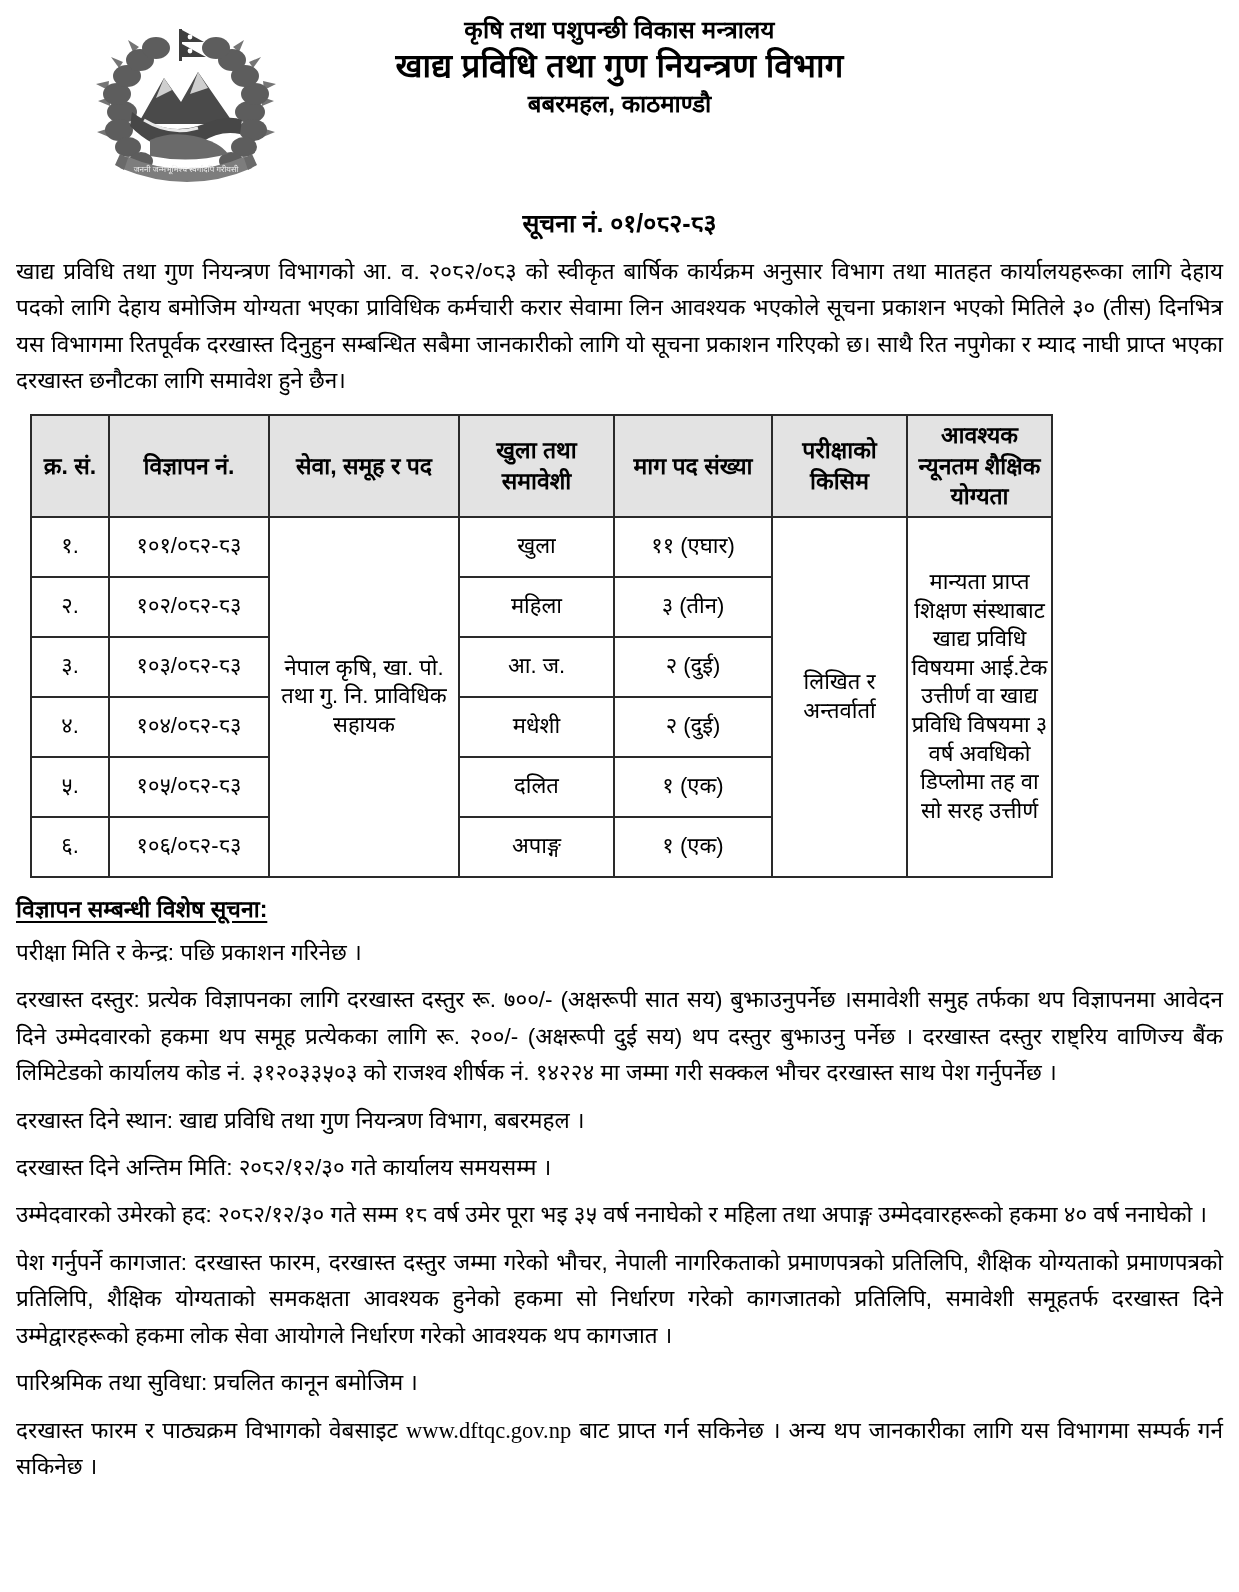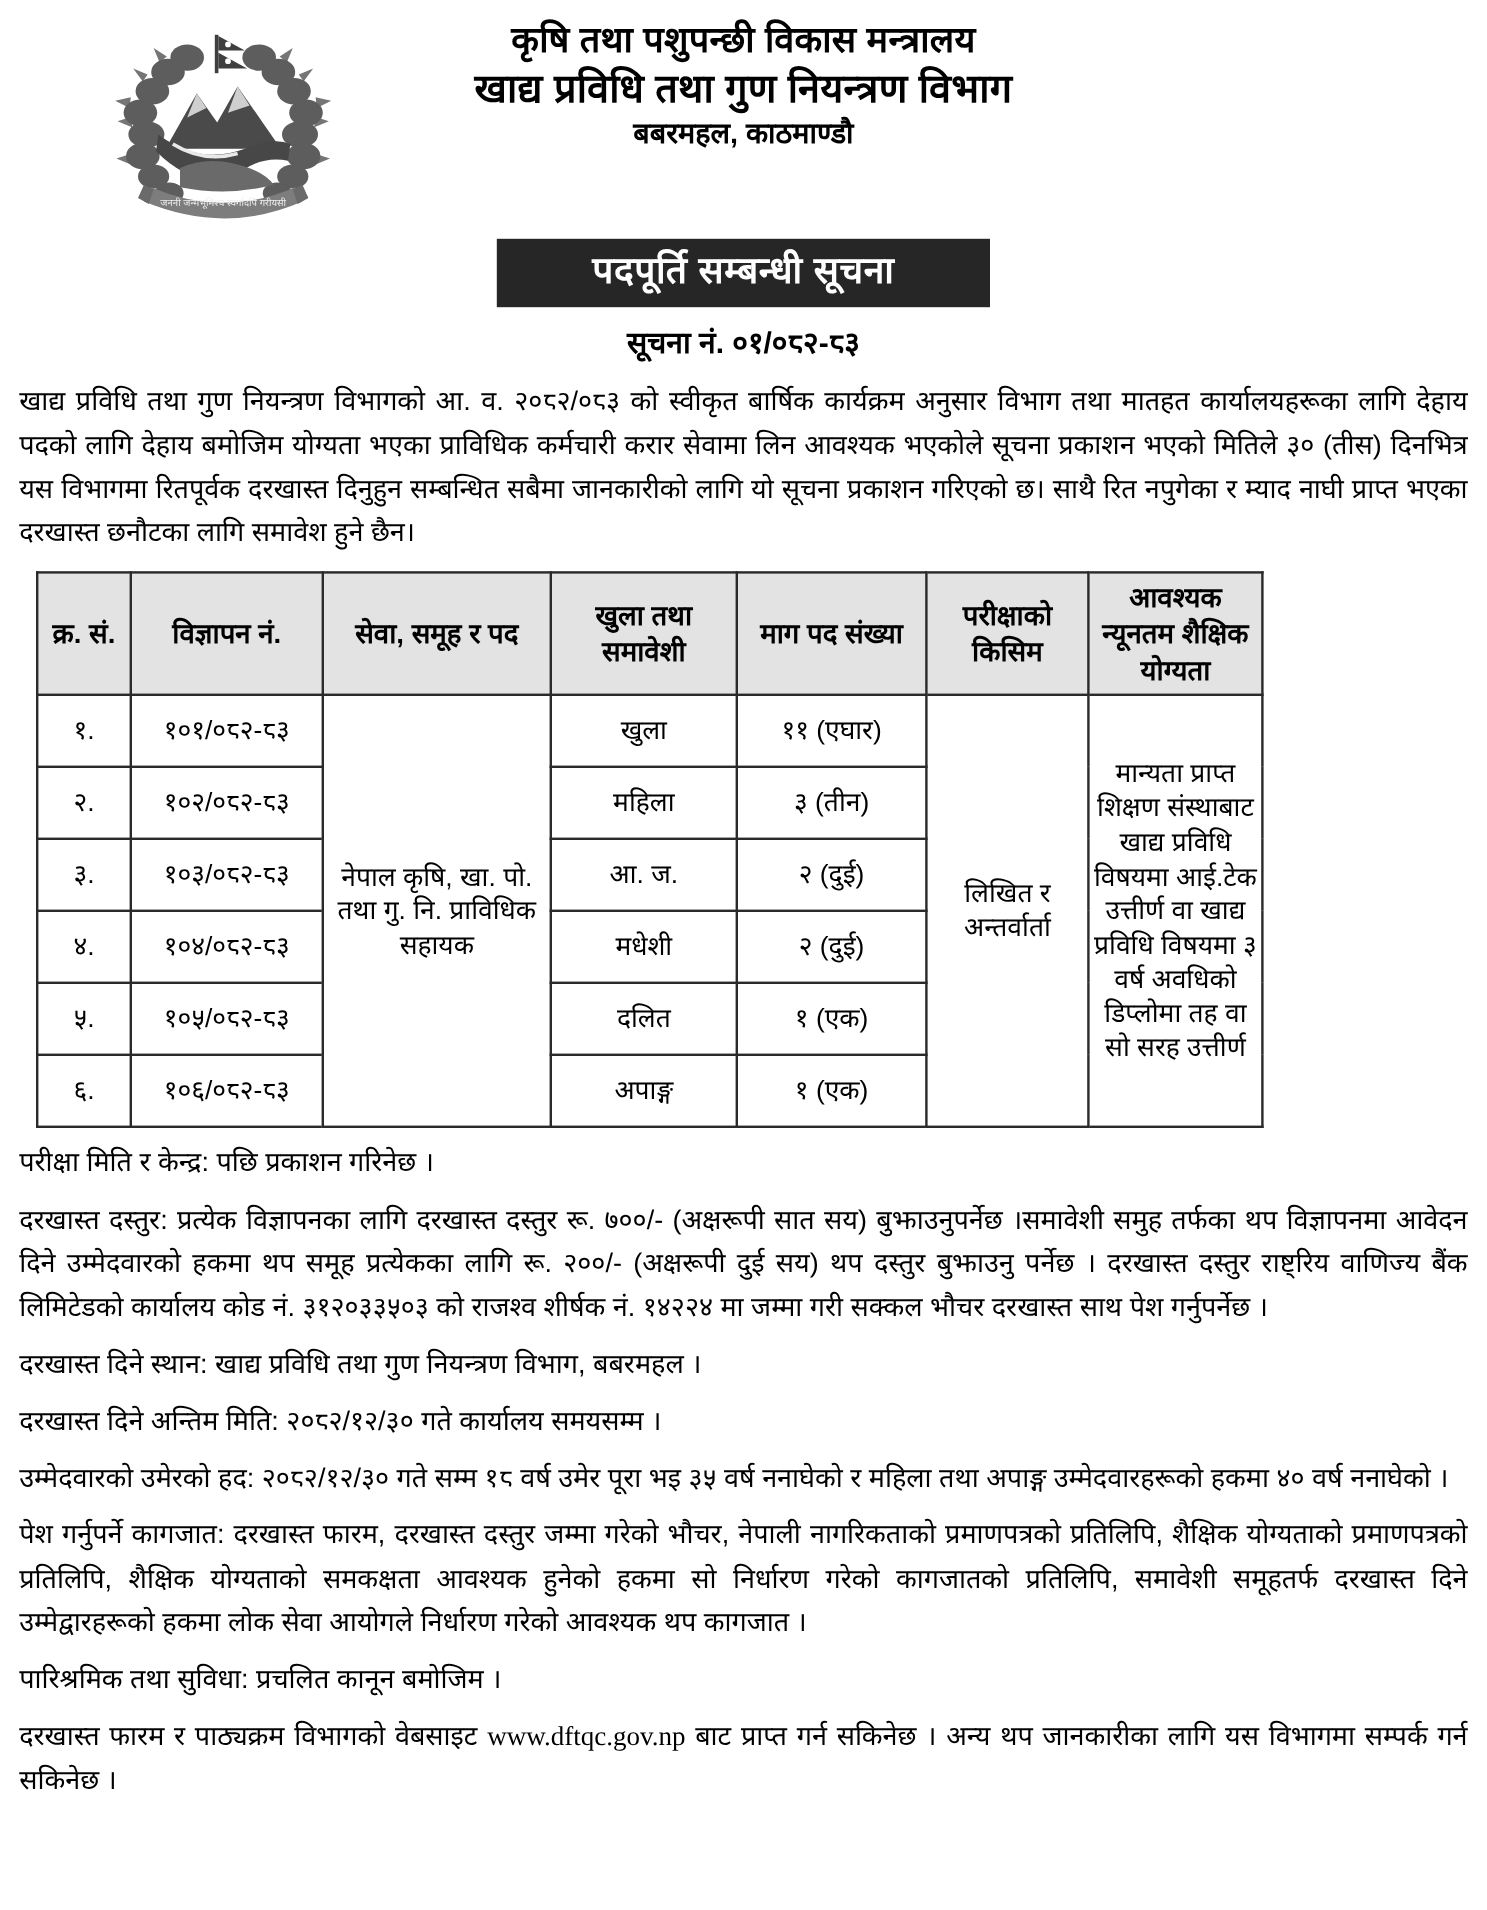--- a/index.html
+++ b/index.html
@@ -39,21 +39,21 @@
     text-align: center;
     padding-top: 6px;
   }
   .org-line1 {
     font-size: 25px;
     font-weight: bold;
     line-height: 1.28;
     letter-spacing: .2px;
   }
   .org-line2 {
-    font-size: 30px;
+    font-size: 24px;
     font-weight: bold;
     line-height: 1.3;
     letter-spacing: .2px;
   }
   .org-line3 {
     font-size: 33px;
     font-weight: bold;
     line-height: 1.3;
     letter-spacing: .2px;
   }
@@ -242,23 +242,20 @@
       </svg>
     </div>
 
     <div class="header-text">
       <div class="org-line2">कृषि तथा पशुपन्छी विकास मन्त्रालय</div>
       <div class="org-line3">खाद्य प्रविधि तथा गुण नियन्त्रण विभाग</div>
       <div class="org-line4">बबरमहल, काठमाण्डौ</div>
     </div>
   </div>
 
-  <div class="banner-wrap">
-    <div class="banner">पदपूर्ति सम्बन्धी सूचना</div>
-  </div>
   <div class="notice-no">सूचना नं. ०१/०८२-८३</div>
 
   <div class="intro">खाद्य प्रविधि तथा गुण नियन्त्रण विभागको आ. व. २०८२/०८३ को स्वीकृत बार्षिक कार्यक्रम अनुसार विभाग तथा मातहत कार्यालयहरूका लागि देहाय पदको लागि देहाय बमोजिम योग्यता भएका प्राविधिक कर्मचारी करार सेवामा लिन आवश्यक भएकोले सूचना प्रकाशन भएको मितिले ३० (तीस) दिनभित्र यस विभागमा रितपूर्वक दरखास्त दिनुहुन सम्बन्धित सबैमा जानकारीको लागि यो सूचना प्रकाशन गरिएको छ। साथै रित नपुगेका र म्याद नाघी प्राप्त भएका दरखास्त छनौटका लागि समावेश हुने छैन।</div>
 
   <table class="vac">
     <colgroup>
       <col class="c-sn">
         <col class="c-adv">
         <col class="c-post">
         <col class="c-incl">
@@ -313,20 +310,21 @@
       </tr>
       <tr>
         <td>६.</td>
         <td>१०६/०८२-८३</td>
         <td>अपाङ्ग</td>
         <td>१ (एक)</td>
       </tr>
     </tbody>
   </table>
 
+  <div class="special-head">विज्ञापन सम्बन्धी विशेष सूचना:</div>
 
   <div class="blk nojust">
     <b>परीक्षा मिति र केन्द्र</b><span>: पछि प्रकाशन गरिनेछ ।</span>
   </div>
 
   <div class="blk">
     <b>दरखास्त दस्तुर</b><span>: प्रत्येक विज्ञापनका लागि दरखास्त दस्तुर रू. ७००/- (अक्षरूपी सात सय) बुझाउनुपर्नेछ ।समावेशी समुह तर्फका थप विज्ञापनमा आवेदन दिने उम्मेदवारको हकमा थप समूह प्रत्येकका लागि रू. २००/- (अक्षरूपी दुई सय) थप दस्तुर बुझाउनु पर्नेछ । दरखास्त दस्तुर राष्ट्रिय वाणिज्य बैंक लिमिटेडको कार्यालय कोड नं. ३१२०३३५०३ को राजश्व शीर्षक नं. १४२२४ मा जम्मा गरी सक्कल भौचर दरखास्त साथ पेश गर्नुपर्नेछ ।</span>
   </div>
 
   <div class="blk nojust">

